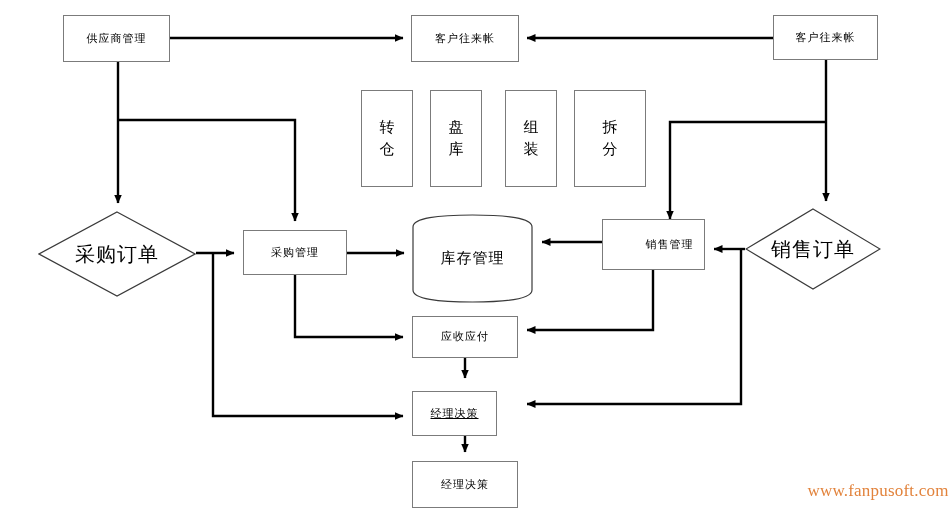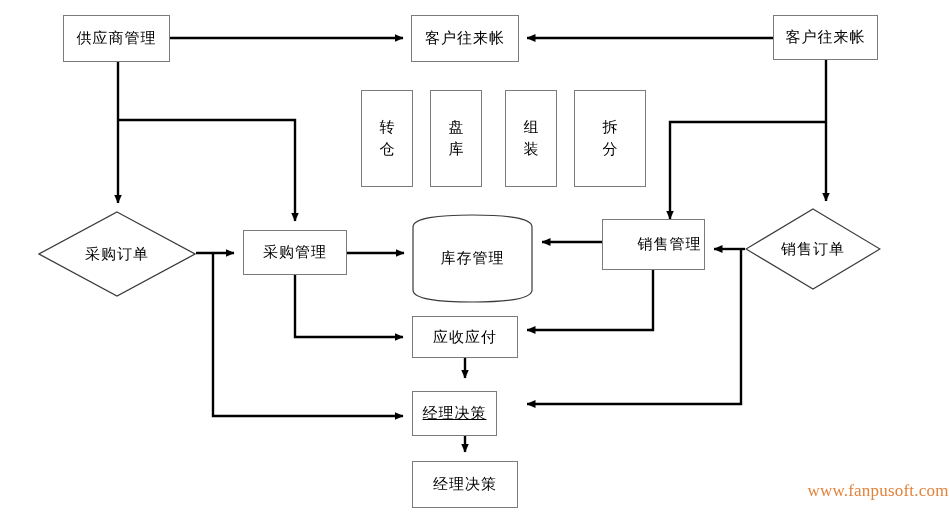--- a/index.html
+++ b/index.html
@@ -5,26 +5,26 @@
   html,body{margin:0;padding:0;background:#ffffff;}
   body{width:949px;height:523px;overflow:hidden;
        font-family:"Liberation Serif","DejaVu Serif",serif;}
   #canvas{position:relative;width:949px;height:523px;background:#ffffff;}
   svg#wires{position:absolute;left:0;top:0;width:949px;height:523px;}
 
   .node{position:absolute;box-sizing:border-box;display:flex;
         align-items:center;justify-content:center;text-align:center;
         color:#000;background:#ffffff;}
   .rect{border:1px solid #7b7b7b;}
-  .rect .txt{font-size:15px;letter-spacing:1px;line-height:1.25;}
+  .rect .txt{font-size:11px;letter-spacing:1px;line-height:1.25;}
   .vrect .txt{font-size:15px;line-height:1.45;letter-spacing:0;}
 
   .diamond{background:transparent;border:0;}
   .diamond .dshape{position:absolute;left:0;top:0;width:100%;height:100%;}
-  .diamond .txt{position:relative;font-size:15px;letter-spacing:1px;z-index:2;}
+  .diamond .txt{position:relative;font-size:20px;letter-spacing:1px;z-index:2;}
 
   .cyl{background:transparent;border:0;}
   .cyl .cshape{position:absolute;left:0;top:0;width:100%;height:100%;}
   .cyl .txt{position:relative;font-size:15px;letter-spacing:1px;z-index:2;}
 
   
   #watermark{position:absolute;left:812px;top:462px;width:132px;height:56px;
              display:flex;flex-direction:column;align-items:center;justify-content:center;}
   #wm-top{display:flex;align-items:center;gap:3px;}
   #wm-mark{width:27px;height:27px;position:relative;}

